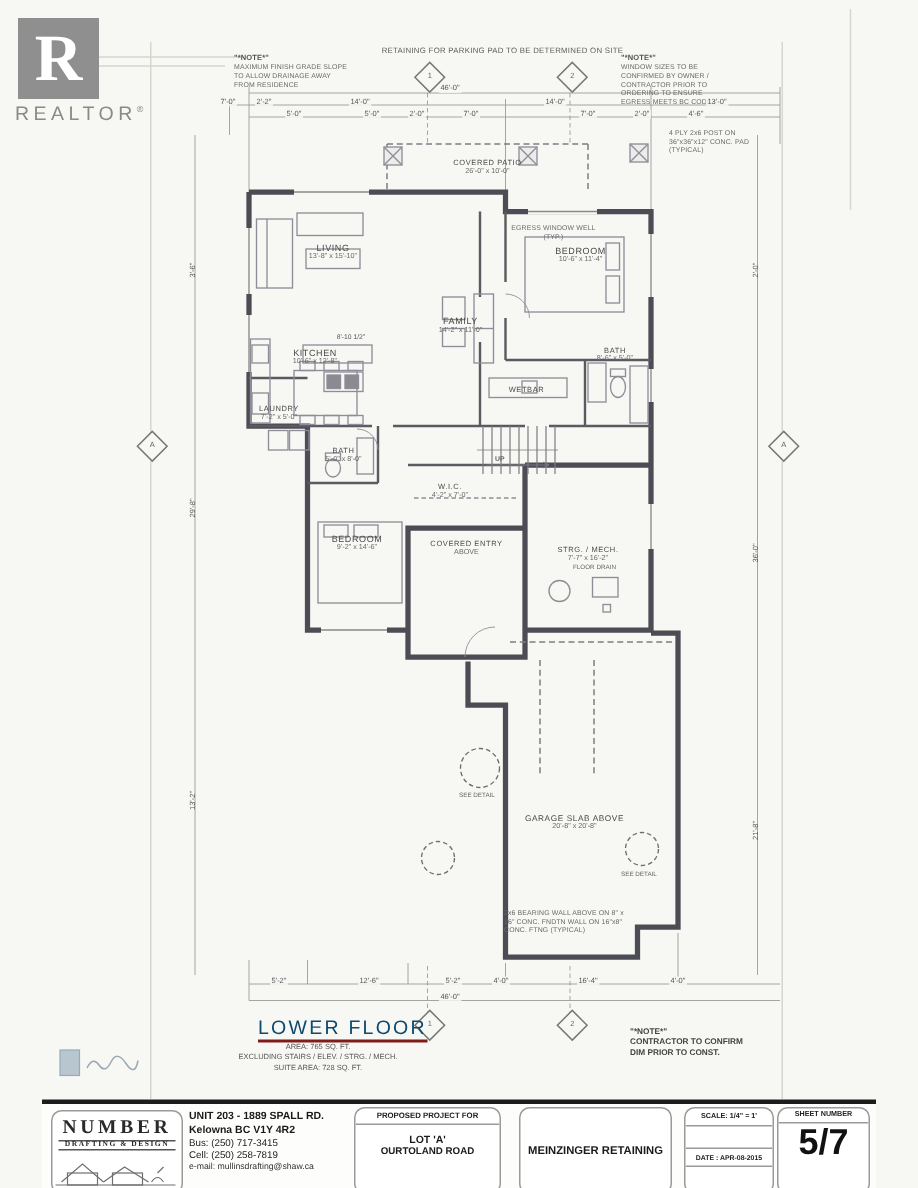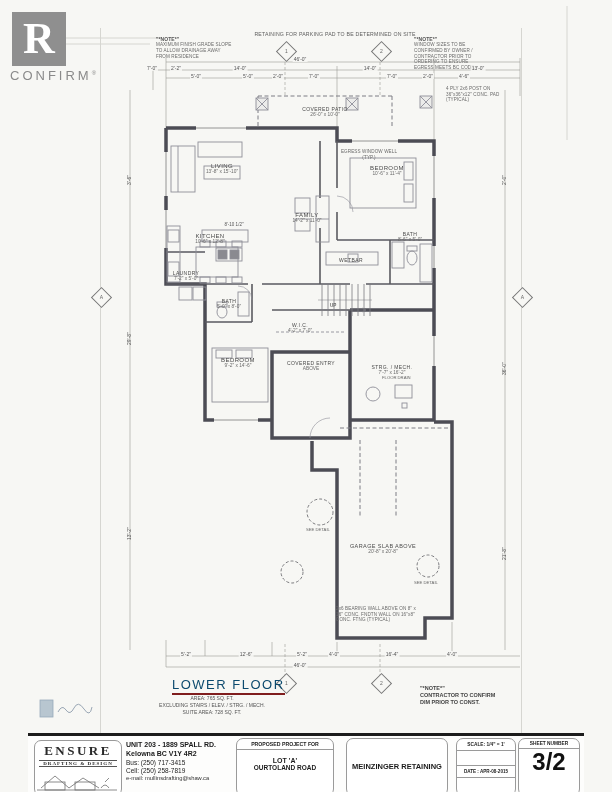--- a/index.html
+++ b/index.html
@@ -202,21 +202,21 @@
     <g>
       <rect x="40" y="700" width="13" height="17" fill="#a9bac8" opacity="0.8" stroke="#8098ac" stroke-width="0.8"></rect>
       <path d="M58,712 q4,-8 8,-2 t8,-2 t10,1 t8,-2" stroke="#9aa7b5" stroke-width="1" fill="none"></path>
     </g>
   </svg>
 
   <div class="abs rlogo-box">
     <span class="rlogo-r">R</span>
   </div>
   <div class="abs rlogo-word">
-    <span>CONFIRM</span><sup>®</sup>
+    <span>REALTOR</span><sup>®</sup>
   </div>
 
   <div class="abs" style="left:230px;top:31px;width:210px;text-align:center;font-size:5.2px;color:#5d5d5d;letter-spacing:.2px">RETAINING FOR PARKING PAD TO BE DETERMINED ON SITE</div>
   <div class="abs note" style="left:156px;top:36px;width:78px">
     <div class="nt">"*NOTE*"</div>
     <div>MAXIMUM FINISH GRADE SLOPE TO ALLOW DRAINAGE AWAY FROM RESIDENCE</div>
   </div>
   <div class="abs note" style="left:414px;top:36px;width:72px">
     <div class="nt">"*NOTE*"</div>
     <div>WINDOW SIZES TO BE CONFIRMED BY OWNER / CONTRACTOR PRIOR TO ORDERING TO ENSURE EGRESS MEETS BC CODE</div>
@@ -342,21 +342,21 @@
     <div>SUITE AREA:   728 SQ. FT.</div>
   </div>
   <div class="abs cnote" style="left:420px;top:685px">
     <div>"*NOTE*"</div>
     <div>CONTRACTOR TO CONFIRM</div>
     <div>DIM PRIOR TO CONST.</div>
   </div>
 
   <div class="abs tblock">
     <div class="tbox" style="left:6px;top:4px;width:86px;height:54px">
-      <div class="mullins">ENSURE</div>
+      <div class="mullins">NUMBER</div>
       <div class="mullsub">DRAFTING &amp; DESIGN</div>
       <svg width="84" height="26" viewBox="0 0 84 26">
         <g stroke="#6f6f6f" stroke-width="0.8" fill="none">
           <path d="M6,20 L20,8 L34,20"></path>
             <rect x="10" y="14" width="20" height="8"></rect>
           <path d="M34,20 L48,10 L64,20"></path>
             <rect x="40" y="14" width="20" height="8"></rect>
           <path d="M2,22 H82 M4,25 H80"></path>
             <path d="M66,20 q4,-6 8,0 M70,14 l4,-4"></path>
         </g>
@@ -377,17 +377,17 @@
     <div class="tbox" style="left:318px;top:2px;width:100px;height:56px">
       <div class="resid" style="margin-top:23px">MEINZINGER RETAINING</div>
     </div>
     <div class="tbox" style="left:428px;top:2px;width:58px;height:56px">
       <div class="scaletxt" style="border-bottom:1px solid #9a9a9a">SCALE: 1/4" = 1'</div>
       <div style="height:14px"></div>
       <div class="scaletxt" style="border-top:1px solid #9a9a9a;border-bottom:1px solid #9a9a9a;font-size:4.6px">DATE : APR-08-2015</div>
     </div>
     <div class="tbox" style="left:490px;top:2px;width:60px;height:56px">
       <div class="tb-head" style="font-size:4.8px">SHEET NUMBER</div>
-      <div class="sheetnum">3/2</div>
+      <div class="sheetnum">5/7</div>
     </div>
   </div>
 
 </div>
 
 </body></html>

